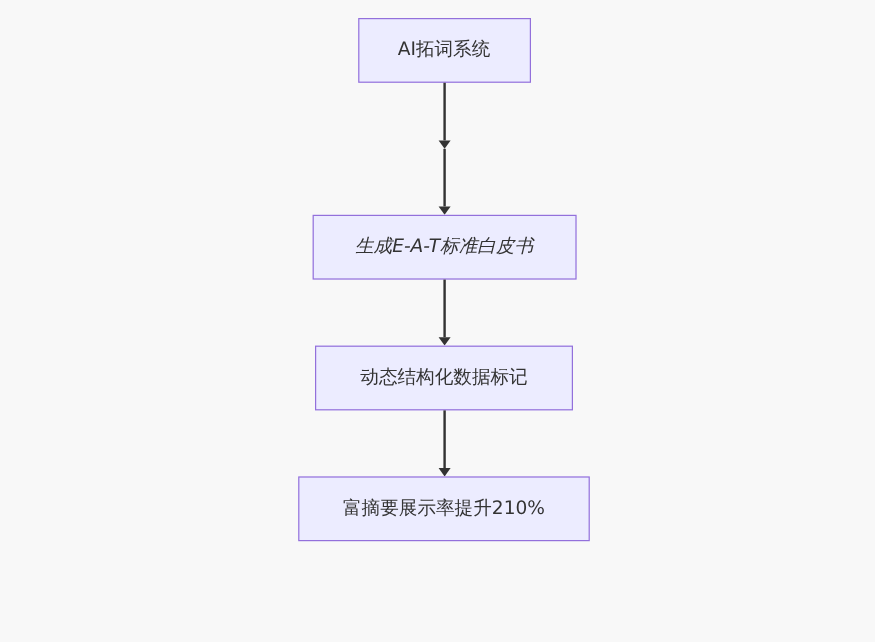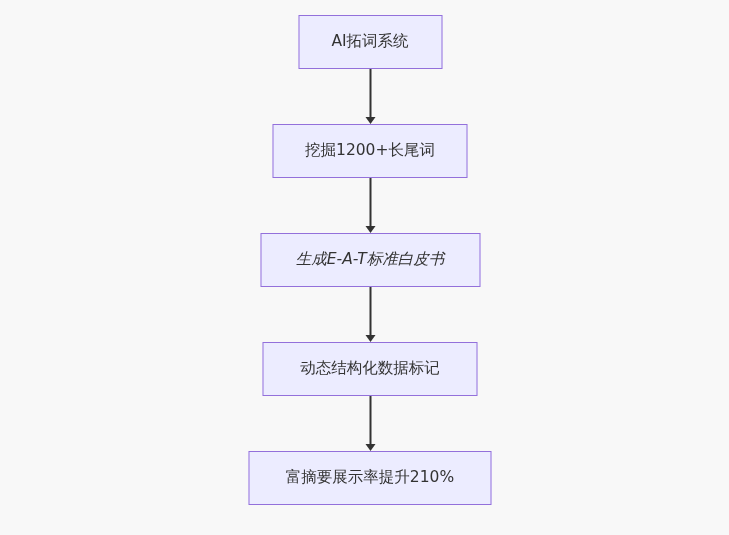--- a/index.html
+++ b/index.html
@@ -39,21 +39,21 @@
     border: 1.5px solid #9370DB;
     color: #333333;
     font-size: 15.5px;
     line-height: 1;
     white-space: nowrap;
     text-align: center;
   }
   .node.n1 { width: 144px; }
   .node.n2 { width: 195px; }
   .node.n3 { width: 220px; font-style: italic; }
-  .node.n4 { width: 215px; }
+  .node.n4 { width: 215px; font-family: Liberation Serif, serif; }
   .node.n5 { width: 243px; text-align: center; }
   .edge {
     height: 55px;
     display: flex;
     flex-direction: column;
     align-items: center;
   }
   .edge .line {
     width: 2px;
     flex: 1 1 auto;
@@ -75,23 +75,20 @@
 
     <div class="node n1">
       <span>AI拓词系统</span>
     </div>
 
     <div class="edge">
       <div class="line"></div>
       <div class="head"></div>
     </div>
 
-    <div class="node n2">
-      <span>挖掘1200+长尾词</span>
-    </div>
 
     <div class="edge">
       <div class="line"></div>
       <div class="head"></div>
     </div>
 
     <div class="node n3">
       <span>生成E-A-T标准白皮书</span>
     </div>
 

